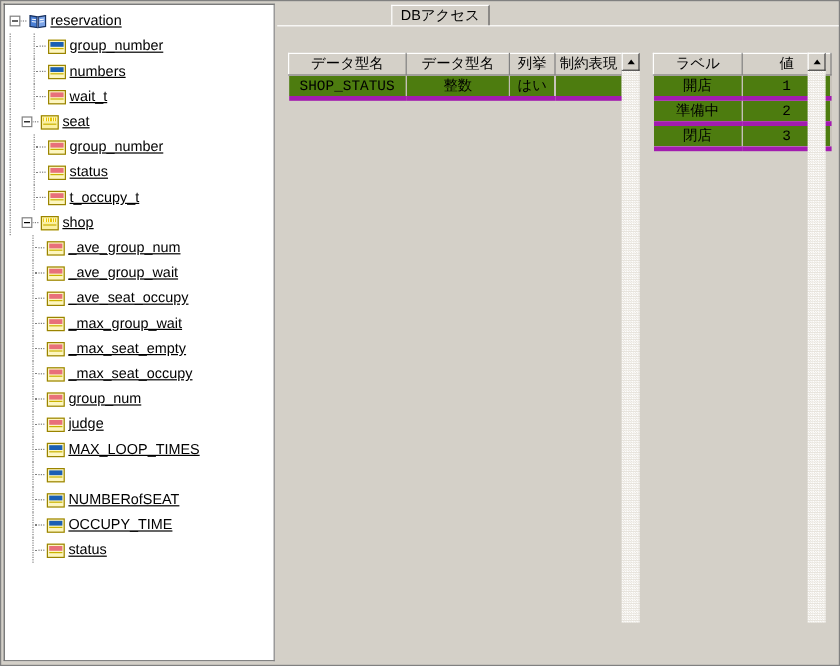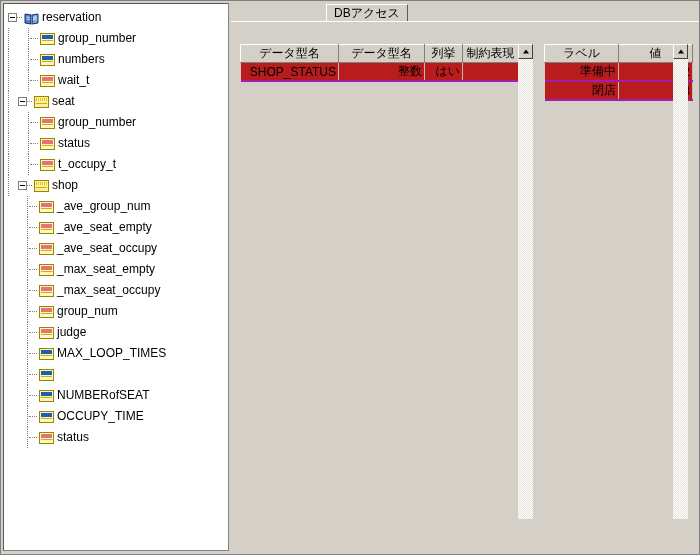--- a/index.html
+++ b/index.html
@@ -16,21 +16,21 @@
 
   
   #tree-panel{
     position:absolute;left:2px;top:2px;width:226px;height:548px;
     box-sizing:border-box;
     background:#ffffff;
     border:1px solid #828282;
     border-top-color:#5a5a5a;border-left-color:#5a5a5a;
     overflow:hidden;
   }
-  .tree-root{padding:3px 0 0 2px;}
+  .tree-root{padding:3px 0 0 2px;text-decoration:underline;}
   .trow{position:relative;height:21px;line-height:21px;white-space:nowrap;
         display:flex;align-items:center;}
   .trow .lbl{font-size:12px;letter-spacing:0px;color:#000;padding-left:3px;}
 
   
   .exp{
     width:9px;height:9px;box-sizing:border-box;
     border:1px solid #808080;background:#fff;
     position:relative;flex:0 0 auto;margin-right:0px;
   }
@@ -73,32 +73,32 @@
     border-left:1px solid #fff;border-top:1px solid #fff;border-right:1px solid #5a5a5a;
     background:#d4d0c8;z-index:2;}
   #tabline{position:absolute;left:0;top:18px;width:468px;height:1px;background:#fff;z-index:1;}
 
   
   #tabbody{position:absolute;left:0;top:19px;width:466px;height:527px;
     box-sizing:border-box;background:#d4d0c8;}
 
   
   .grid{position:absolute;background:#d4d0c8;}
-  table.g{border-collapse:collapse;table-layout:fixed;background:#d4d0c8;}
+  table.g{border-collapse:collapse;table-layout:fixed;background:#d4d0c8;font-family:Liberation Mono, monospace;}
   table.g th{
     background:#d4d0c8;
     border-top:1px solid #ffffff;border-left:1px solid #ffffff;
     border-right:1px solid #808080;border-bottom:1px solid #808080;
     font-weight:normal;font-size:12px;height:15px;padding:0 2px;
     text-align:center;color:#000;box-sizing:border-box;
   }
   table.g td{
-    background:#b91c1c;
-    border-right:1px solid #c0bcb4;border-bottom:2px solid #a21caf;
-    font-size:12px;height:15px;padding:0 2px;text-align:right;
+    background:#4d7c0f;
+    border-right:1px solid #c0bcb4;border-bottom:4px solid #a21caf;
+    font-size:12px;height:15px;padding:0 2px;text-align:center;
     color:#000;box-sizing:border-box;white-space:nowrap;overflow:hidden;
   }
 
   
   .vscroll{position:absolute;width:15px;background:
      repeating-conic-gradient(#ffffff 0% 25%, #e6e2da 0% 50%) 0 0/2px 2px;}
   .sb-btn{position:absolute;left:0;top:0;width:15px;height:15px;box-sizing:border-box;
      background:#d4d0c8;border:1px solid #fff;border-right-color:#404040;border-bottom-color:#404040;}
   .sb-btn .ar{position:absolute;left:50%;top:50%;width:0;height:0;
      transform:translate(-50%,-60%);
@@ -235,33 +235,45 @@
         <div class="trow">
           <span class="spacer" style="width: 2px; height: 21px;"></span>
           <span class="spacer" style="width: 1px; height: 21px;"></span>
           <span class="spacer" style="width: 18px; height: 21px;"></span>
           <span class="spacer" style="width: 1px; height: 21px; border-left: 1px dotted rgb(127, 127, 127);"></span>
           <span class="dots" style="width: 8px;"></span>
           <span class="ic ic-attr red">
             <i></i>
             <u></u>
           </span>
-          <span class="lbl">_ave_seat_empty</span>
+          <span class="lbl">_ave_group_wait</span>
         </div>
         <div class="trow">
           <span class="spacer" style="width: 2px; height: 21px;"></span>
           <span class="spacer" style="width: 1px; height: 21px;"></span>
           <span class="spacer" style="width: 18px; height: 21px;"></span>
           <span class="spacer" style="width: 1px; height: 21px; border-left: 1px dotted rgb(127, 127, 127);"></span>
           <span class="dots" style="width: 8px;"></span>
           <span class="ic ic-attr red">
             <i></i>
             <u></u>
           </span>
           <span class="lbl">_ave_seat_occupy</span>
+        </div>
+        <div class="trow">
+          <span class="spacer" style="width: 2px; height: 21px;"></span>
+          <span class="spacer" style="width: 1px; height: 21px;"></span>
+          <span class="spacer" style="width: 18px; height: 21px;"></span>
+          <span class="spacer" style="width: 1px; height: 21px; border-left: 1px dotted rgb(127, 127, 127);"></span>
+          <span class="dots" style="width: 8px;"></span>
+          <span class="ic ic-attr red">
+            <i></i>
+            <u></u>
+          </span>
+          <span class="lbl">_max_group_wait</span>
         </div>
         <div class="trow">
           <span class="spacer" style="width: 2px; height: 21px;"></span>
           <span class="spacer" style="width: 1px; height: 21px;"></span>
           <span class="spacer" style="width: 18px; height: 21px;"></span>
           <span class="spacer" style="width: 1px; height: 21px; border-left: 1px dotted rgb(127, 127, 127);"></span>
           <span class="dots" style="width: 8px;"></span>
           <span class="ic ic-attr red">
             <i></i>
             <u></u>
@@ -404,20 +416,24 @@
       <div class="grid" style="left:313px;top:22px;">
         <table class="g" id="en-table">
             <thead>
               <tr>
                 <th style="width: 74px;">ラベル</th>
                 <th style="width: 74px;">値</th>
               </tr>
             </thead>
             <tbody>
               <tr>
+                <td style="width: 74px; height: 16px;">開店</td>
+                <td style="width: 74px; height: 16px;">1</td>
+              </tr>
+              <tr>
                 <td style="width: 74px; height: 16px;">準備中</td>
                 <td style="width: 74px; height: 16px;">2</td>
               </tr>
               <tr>
                 <td style="width: 74px; height: 16px;">閉店</td>
                 <td style="width: 74px; height: 16px;">3</td>
               </tr>
             </tbody>
           </table>
       </div>

